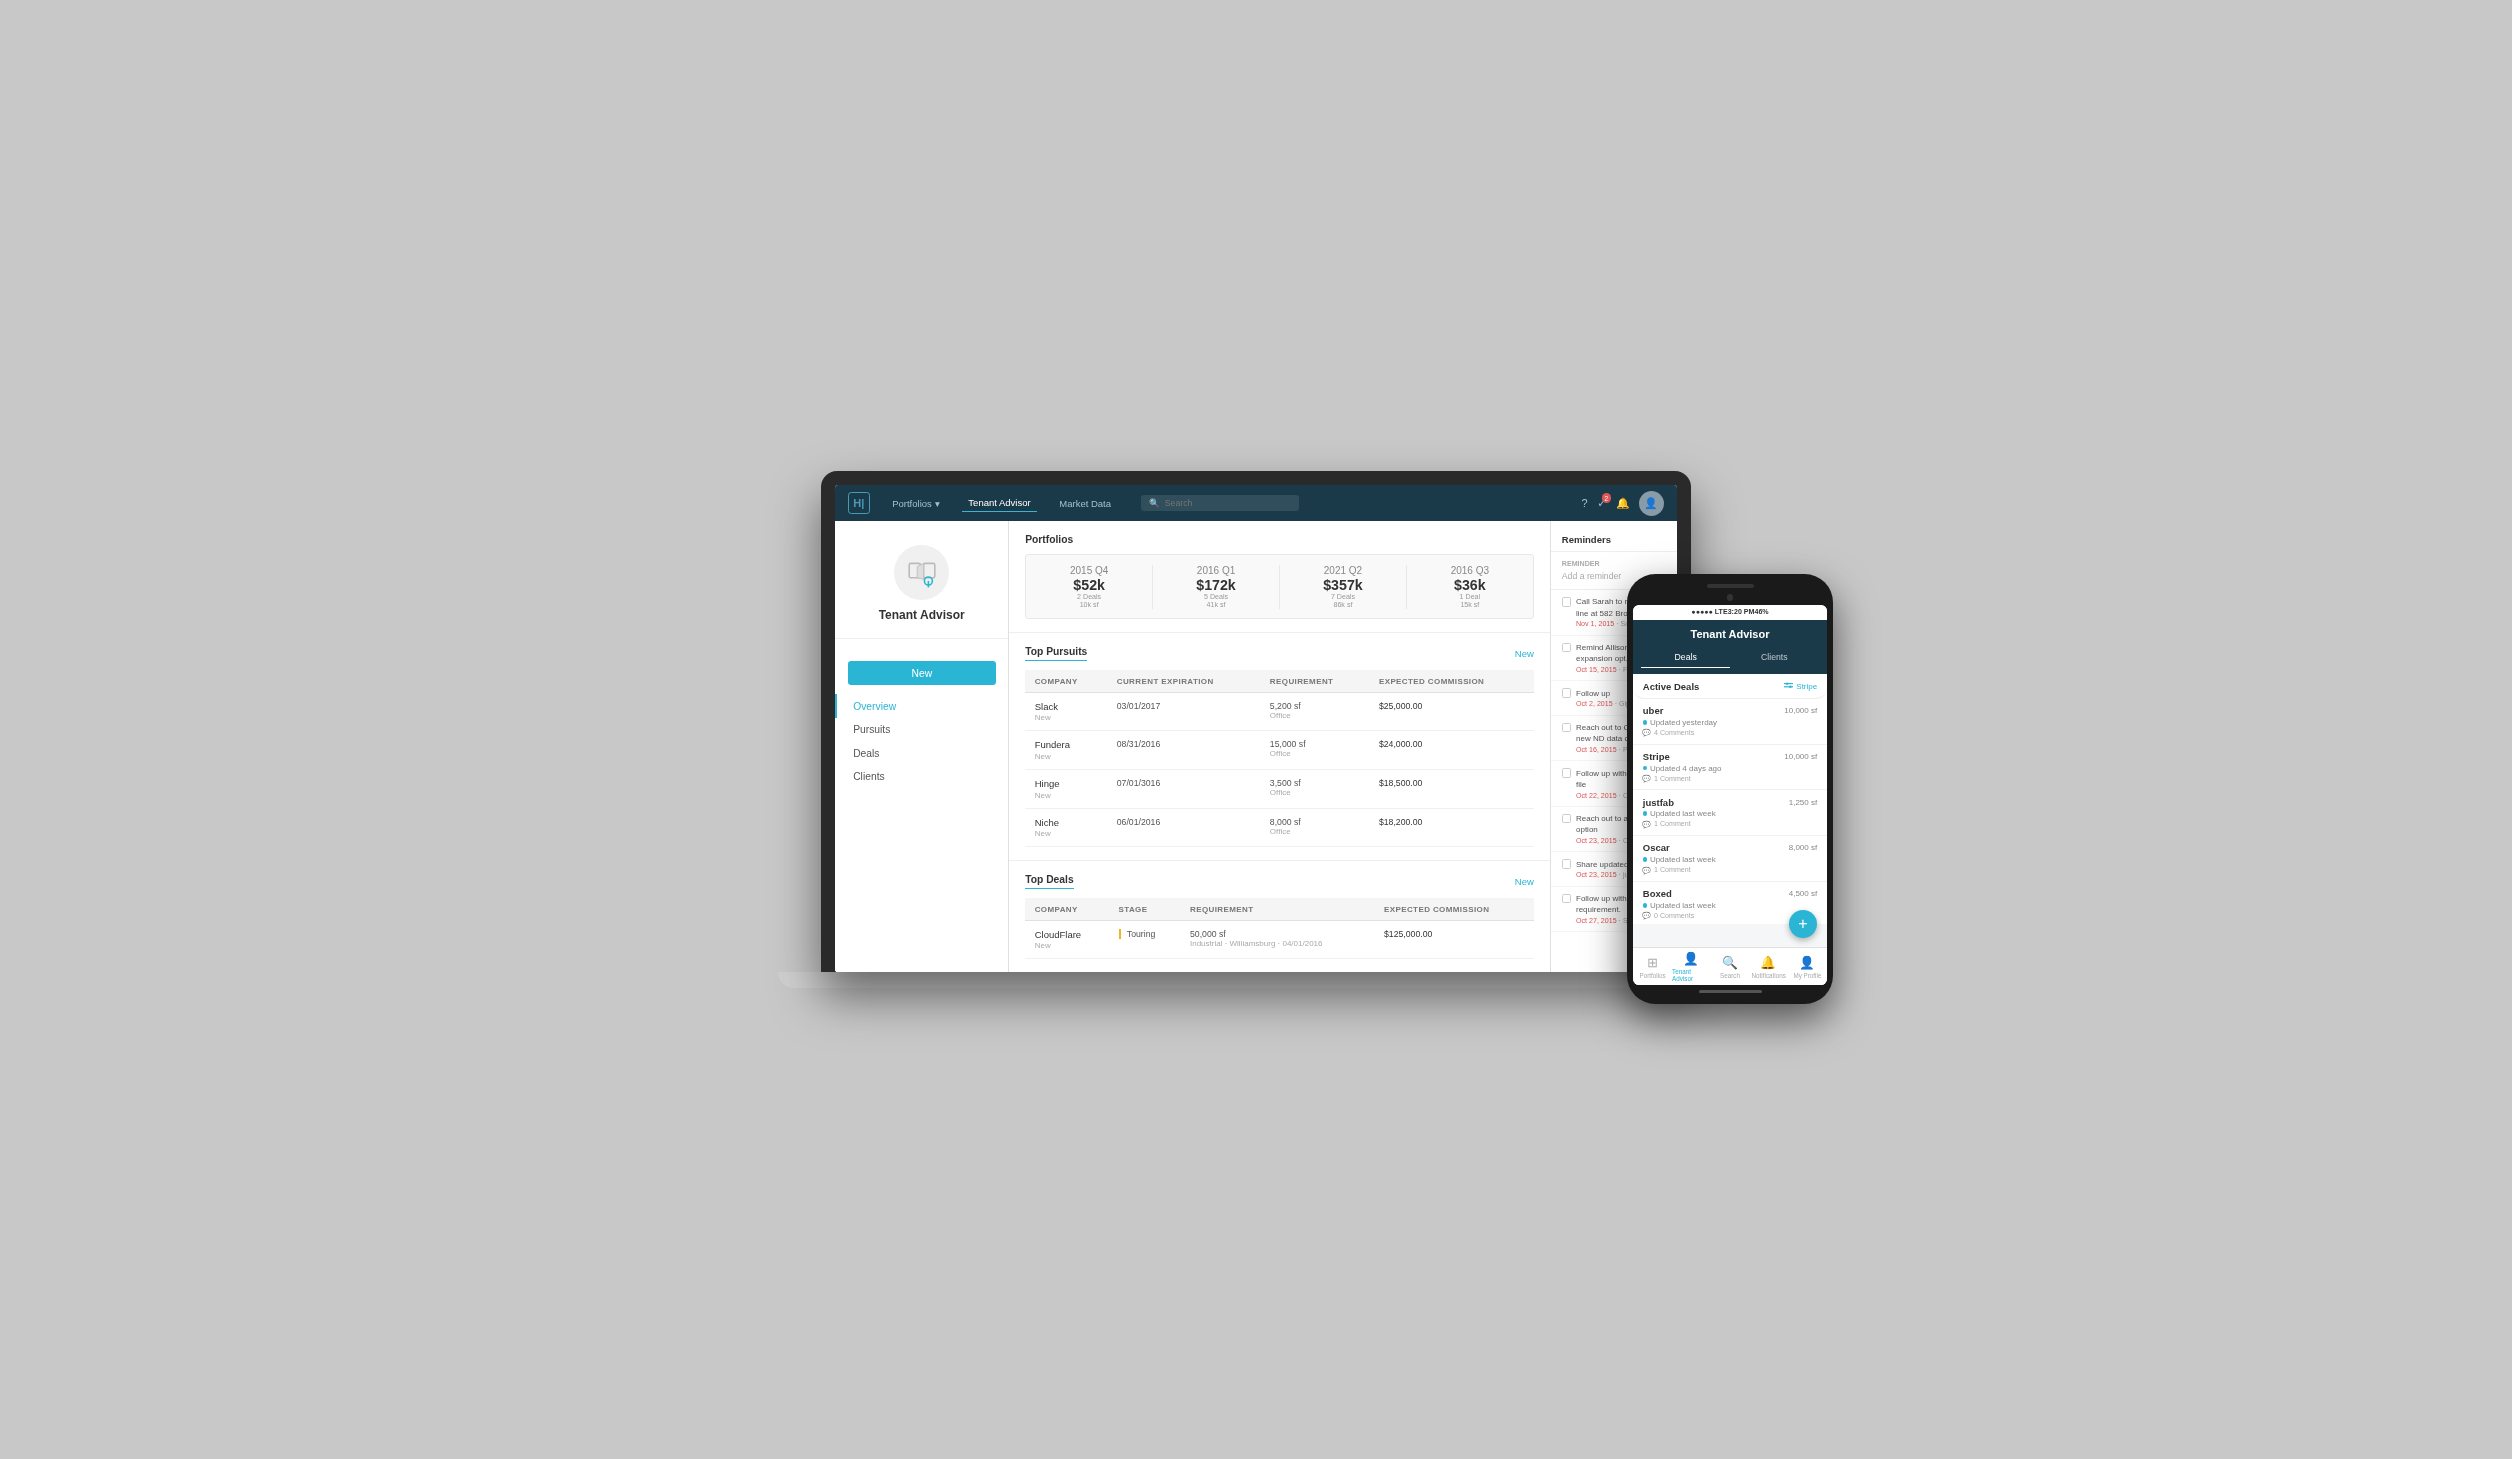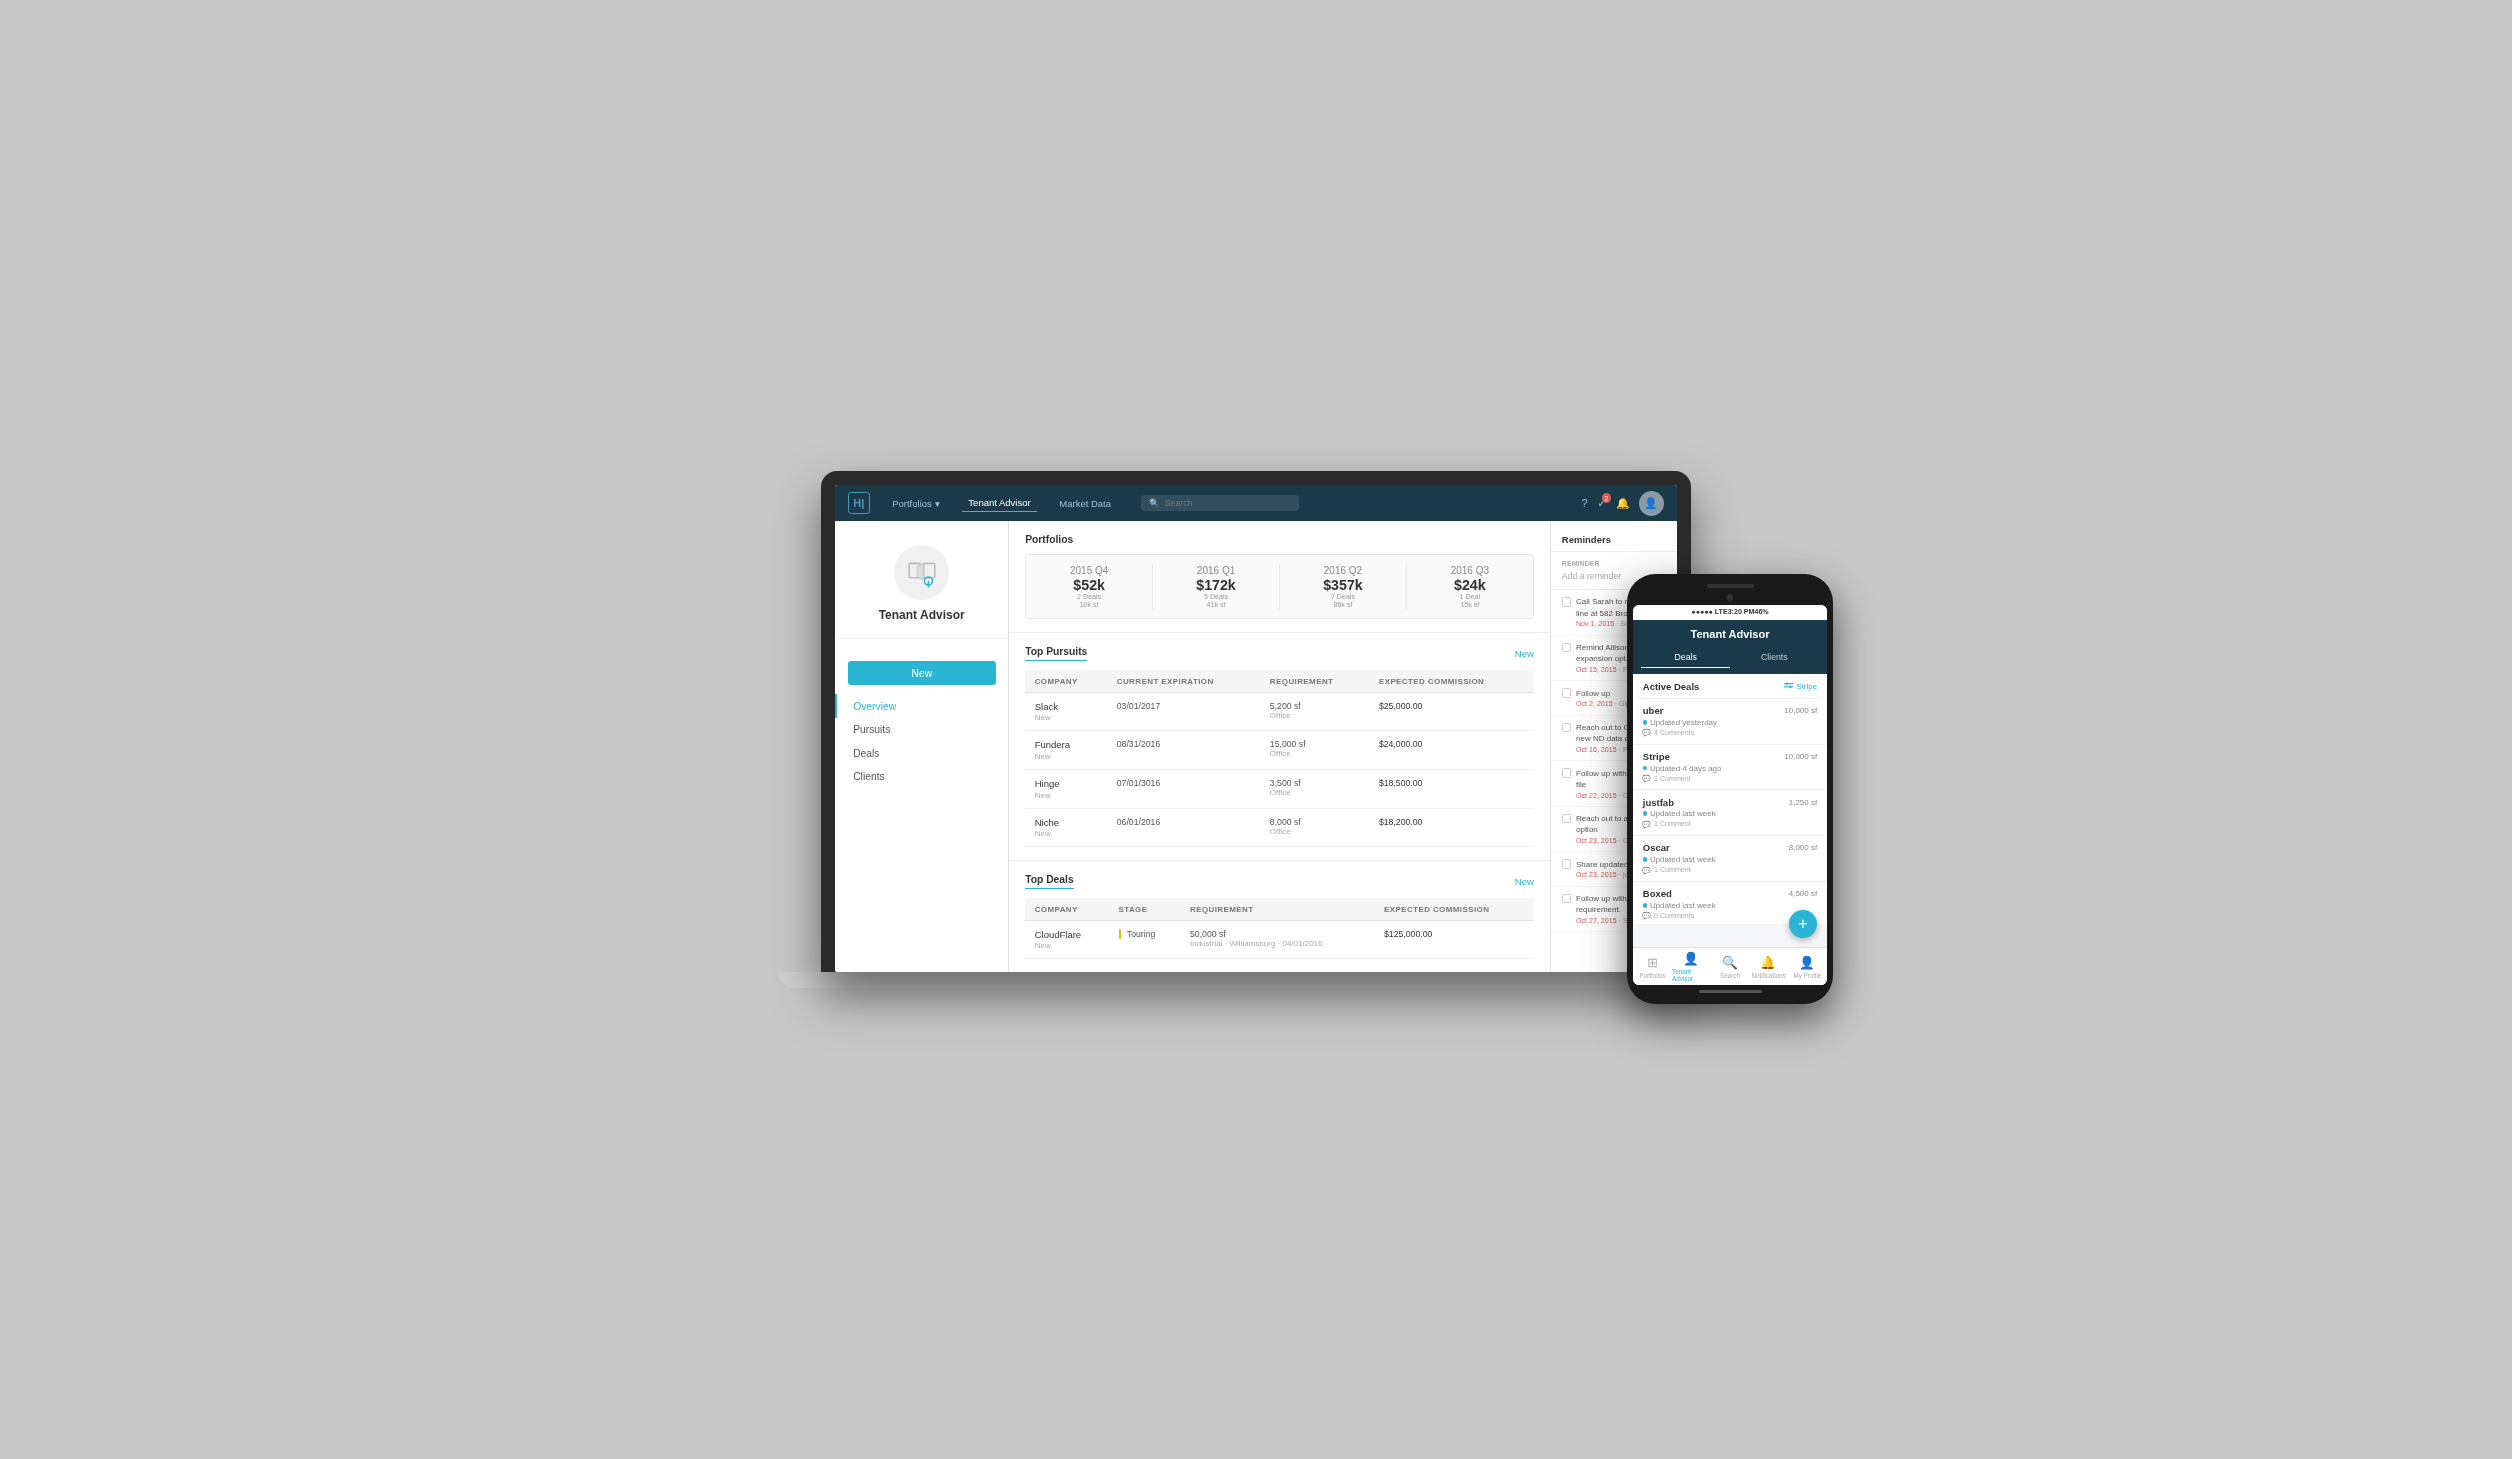--- a/index.html
+++ b/index.html
@@ -650,27 +650,27 @@
                   <div class="commission-period">2015 Q4</div>
                   <div class="commission-amount">$52k</div>
                   <div class="commission-meta">2 Deals<br>10k sf</div>
                 </div>
                 <div class="commission-item">
                   <div class="commission-period">2016 Q1</div>
                   <div class="commission-amount">$172k</div>
                   <div class="commission-meta">5 Deals<br>41k sf</div>
                 </div>
                 <div class="commission-item">
-                  <div class="commission-period">2016 Q2</div>
+                  <div class="commission-period">2021 Q2</div>
                   <div class="commission-amount">$357k</div>
                   <div class="commission-meta">7 Deals<br>86k sf</div>
                 </div>
                 <div class="commission-item">
                   <div class="commission-period">2016 Q3</div>
-                  <div class="commission-amount">$24k</div>
+                  <div class="commission-amount">$36k</div>
                   <div class="commission-meta">1 Deal<br>15k sf</div>
                 </div>
               </div>
             </div>
 
             <div class="pursuits-section">
               <div class="section-header">
                 <div class="section-header-title">Top Pursuits</div>
                 <a class="new-link">New</a>
               </div>

